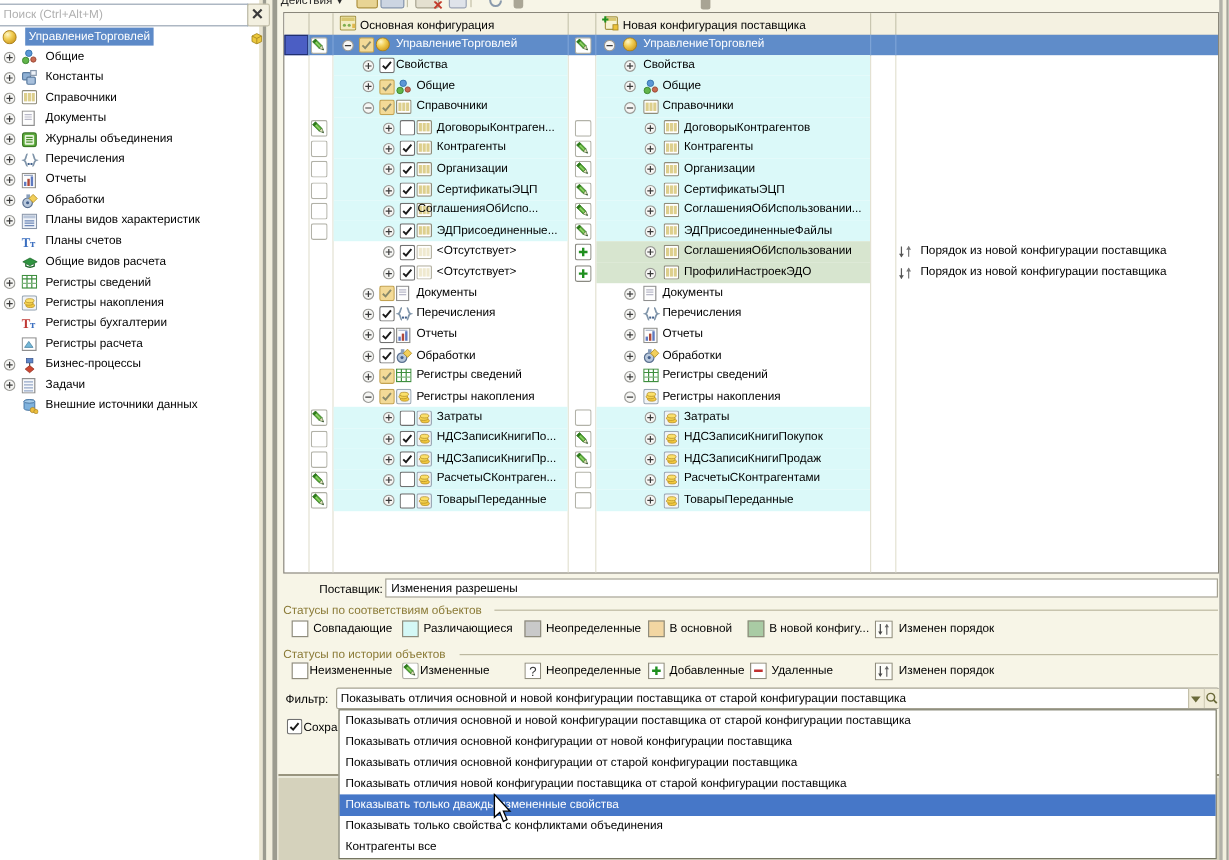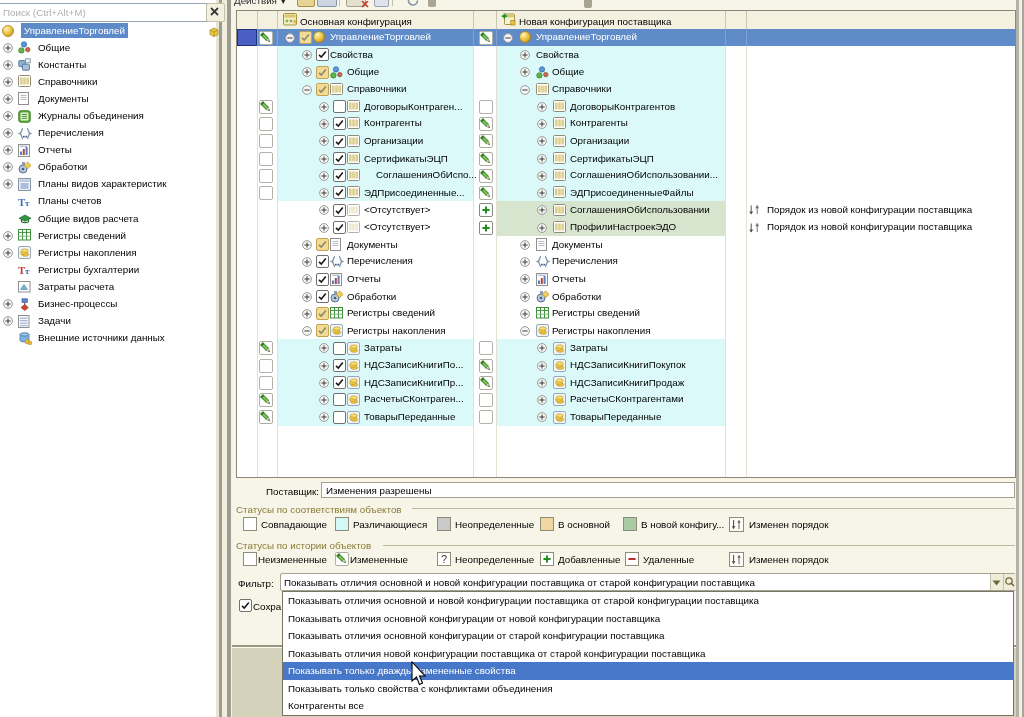--- a/index.html
+++ b/index.html
@@ -177,21 +177,21 @@
 <div class="t" style="left:38px;top:246px">Регистры накопления</div>
 <svg style="position:absolute;left:18px;top:263.40000000000003px" width="14" height="13">
     <text x="0" y="10.5" font-family="Liberation Serif" font-size="11" font-weight="bold" fill="#c03a36">T</text>
     <text x="7" y="10.5" font-family="Liberation Serif" font-size="9" font-weight="bold" fill="#3b6fc0">т</text>
   </svg>
 <div class="t" style="left:38px;top:263px">Регистры бухгалтерии</div>
 <svg style="position:absolute;left:18px;top:280.5px" width="13" height="12">
     <rect x="0.5" y="0.5" width="11.5" height="10.5" fill="#fff" stroke="#8f8f8f"></rect>
     <path d="M2.5 8.5 L6 3.5 L9.5 8.5 Z" fill="#76b8d8" stroke="#3a7a9a" stroke-width="0.6"></path>
   </svg>
-<div class="t" style="left:38px;top:280px">Затраты расчета</div>
+<div class="t" style="left:38px;top:280px">Регистры расчета</div>
 <svg style="position:absolute;left:3px;top:299.1px" width="10" height="10">
     <circle cx="5" cy="5" r="4.4" fill="#f6f6f4" stroke="#9a9a96"></circle>
     <line x1="2.4" y1="5" x2="7.6" y2="5" stroke="#3a3a3a" stroke-width="1"></line>
     <line x1="5" y1="2.4" x2="5" y2="7.6" stroke="#3a3a3a" stroke-width="1"></line>
   </svg>
 <svg style="position:absolute;left:18px;top:297.6px" width="13" height="14">
     <rect x="4" y="0.8" width="5.4" height="3.6" fill="#5e86c8" stroke="#33508c" stroke-width="0.6"></rect>
     <line x1="6.7" y1="4.4" x2="6.7" y2="7" stroke="#555"></line>
     <path d="M6.7 6.6 L10.4 9.6 L6.7 12.6 L3 9.6 Z" fill="#cc4631" stroke="#8c2a1c" stroke-width="0.6"></path>
   </svg>
@@ -594,21 +594,21 @@
 <svg style="position:absolute;left:332.5px;top:169.0px" width="13" height="13">
     <rect x="0.5" y="0.5" width="12" height="12" rx="1.5" fill="#fff" stroke="#707070"></rect>
     <polyline points="3,6.8 5.3,9 9.8,3.6" fill="none" stroke="#1a1a1a" stroke-width="1.6"></polyline>
   </svg>
 <svg style="position:absolute;left:347px;top:169.0px" width="13" height="12">
     <rect x="0.5" y="0.5" width="12" height="11" rx="1" fill="#fff" stroke="#8f8c7a"></rect>
     <rect x="2" y="2.5" width="2.6" height="7" fill="#ddcf8d"></rect>
     <rect x="5.2" y="2.5" width="2.6" height="7" fill="#ddcf8d"></rect>
     <rect x="8.4" y="2.5" width="2.6" height="7" fill="#ddcf8d"></rect>
   </svg>
-<div class="t" style="left:376px;top:168px;color:#000">СоглашенияОбИспо...</div>
+<div class="t" style="left:348px;top:168px;color:#000">СоглашенияОбИспо...</div>
 <svg style="position:absolute;left:536.5px;top:170.5px" width="10" height="10">
     <circle cx="5" cy="5" r="4.4" fill="#f6f6f4" stroke="#9a9a96"></circle>
     <line x1="2.4" y1="5" x2="7.6" y2="5" stroke="#3a3a3a" stroke-width="1"></line>
     <line x1="5" y1="2.4" x2="5" y2="7.6" stroke="#3a3a3a" stroke-width="1"></line>
   </svg>
 <svg style="position:absolute;left:552.5px;top:169.0px" width="13" height="12">
     <rect x="0.5" y="0.5" width="12" height="11" rx="1" fill="#fff" stroke="#8f8c7a"></rect>
     <rect x="2" y="2.5" width="2.6" height="7" fill="#ddcf8d"></rect>
     <rect x="5.2" y="2.5" width="2.6" height="7" fill="#ddcf8d"></rect>
     <rect x="8.4" y="2.5" width="2.6" height="7" fill="#ddcf8d"></rect>

